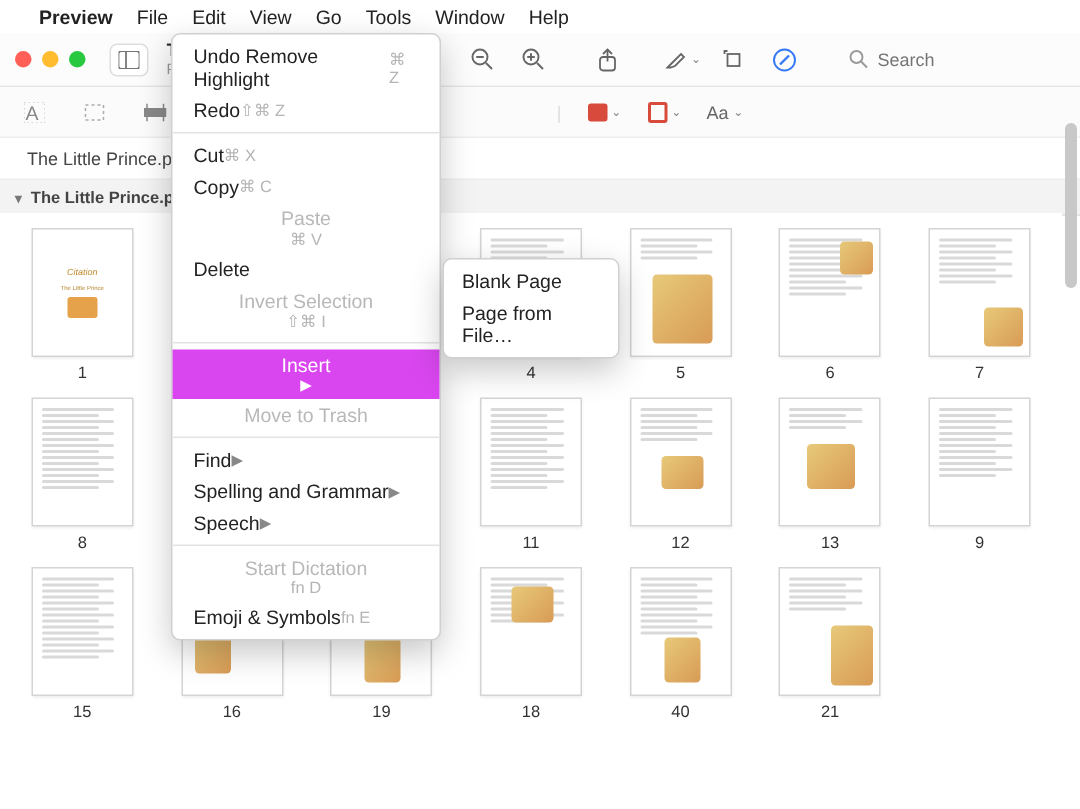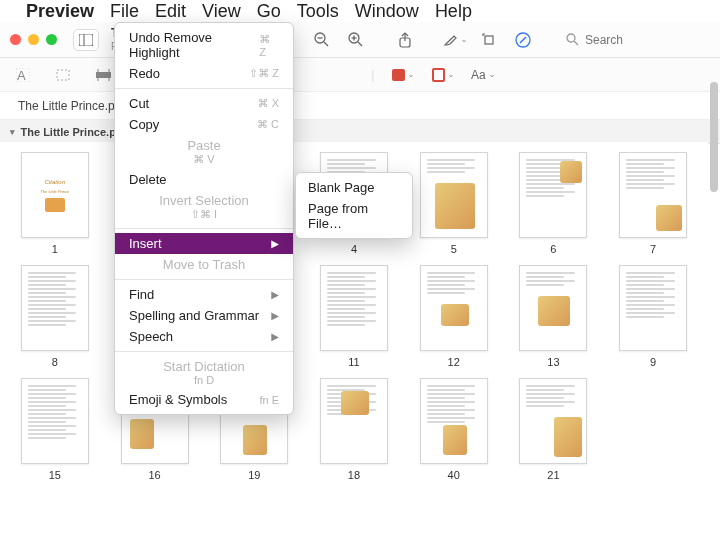--- a/index.html
+++ b/index.html
@@ -1,19 +1,19 @@
 <!DOCTYPE html>
 <html><head>
 <meta charset="utf-8">
 <style>
   * { box-sizing: border-box; margin: 0; padding: 0; font-family: -apple-system, "Helvetica Neue", Arial, sans-serif; }
   body { width: 720px; height: 539px; background: #ffffff; overflow: hidden; font-size: 12px; color: #333; position: relative; }
 
   
-  .menubar { height: 22px; background: #fff; display: flex; align-items: center; padding: 0 10px; gap: 16px; font-size: 18px; font-weight: 500; color: #222; }
+  .menubar { height: 22px; background: #fff; display: flex; align-items: center; padding: 0 10px; gap: 16px; font-size: 13px; font-weight: 500; color: #222; }
   .menubar .apple { font-size: 14px; }
   .menubar .app-name { font-weight: 700; }
   .menubar .menu-item { cursor: default; }
 
   
   .window { position: absolute; top: 22px; left: 0; right: 0; bottom: 0; background: #fff; }
   .titlebar { height: 36px; display: flex; align-items: center; padding: 0 10px; gap: 8px; background: #fcfcfc; border-bottom: 1px solid #e5e5e5; }
   .traffic { display: flex; gap: 7px; margin-right: 8px; }
   .dot { width: 11px; height: 11px; border-radius: 50%; }
   .dot.red { background: #ff5f57; } .dot.yellow { background: #febc2e; } .dot.green { background: #28c840; }
@@ -49,24 +49,24 @@
   .thumb .lines span:nth-child(odd) { width: 90%; }
   .thumb .lines span:nth-child(even) { width: 70%; }
   .thumb .illus { position: absolute; background: linear-gradient(135deg,#e7c97a,#d89b55); border-radius: 3px; }
   .thumb.cover { display:flex; flex-direction:column; align-items:center; justify-content:center; gap:4px; }
   .thumb.cover .ctitle { font-size:6px; color:#c08a2e; font-style:italic; }
   .thumb.cover .csub { font-size:4px; color:#b58630; }
   .pg-num { font-size: 11px; color: #333; }
 
   
   .dropdown { position: absolute; top: 22px; left: 114px; width: 180px; background: #ffffff; border: 1px solid #d0d0d0; border-radius: 6px; box-shadow: 0 8px 22px rgba(0,0,0,0.22); padding: 4px 0; z-index: 50; font-size: 13px; }
-  .dd-item { display: flex; justify-content: space-between; align-items: center; padding: 3px 14px; color: #222; cursor: default; }
+  .dd-item { display: flex; align-items: center; padding: 3px 14px; color: #222; cursor: default; }
   .dd-item .sc { color: #b5b5b5; font-size: 11px; }
   .dd-item.disabled { color: #b8b8b8; flex-direction: column; }
-  .dd-item.highlight { background: #701a75; color: #fff; }
+  .dd-item.highlight { background: #d946ef; color: #fff; flex-direction: column; }
   .dd-item.highlight .sc, .dd-item.highlight .chev { color: #fff; }
   .dd-sep { height: 1px; background: #e3e3e3; margin: 4px 0; }
   .chev { font-size: 10px; color: #888; }
 
   .submenu { position: absolute; top: 172px; left: 295px; width: 118px; background: #fff; border: 1px solid #d0d0d0; border-radius: 6px; box-shadow: 0 8px 22px rgba(0,0,0,0.22); padding: 4px 0; z-index: 51; font-size: 13px; }
   .submenu .dd-item { padding: 3px 12px; }
 
   .scroll-track { position:absolute; top:60px; right:2px; bottom:6px; width:8px; background:transparent; }
   .scroll-thumb { position:absolute; top:0; width:8px; height:110px; background:#c8c8c8; border-radius:4px; }
 

